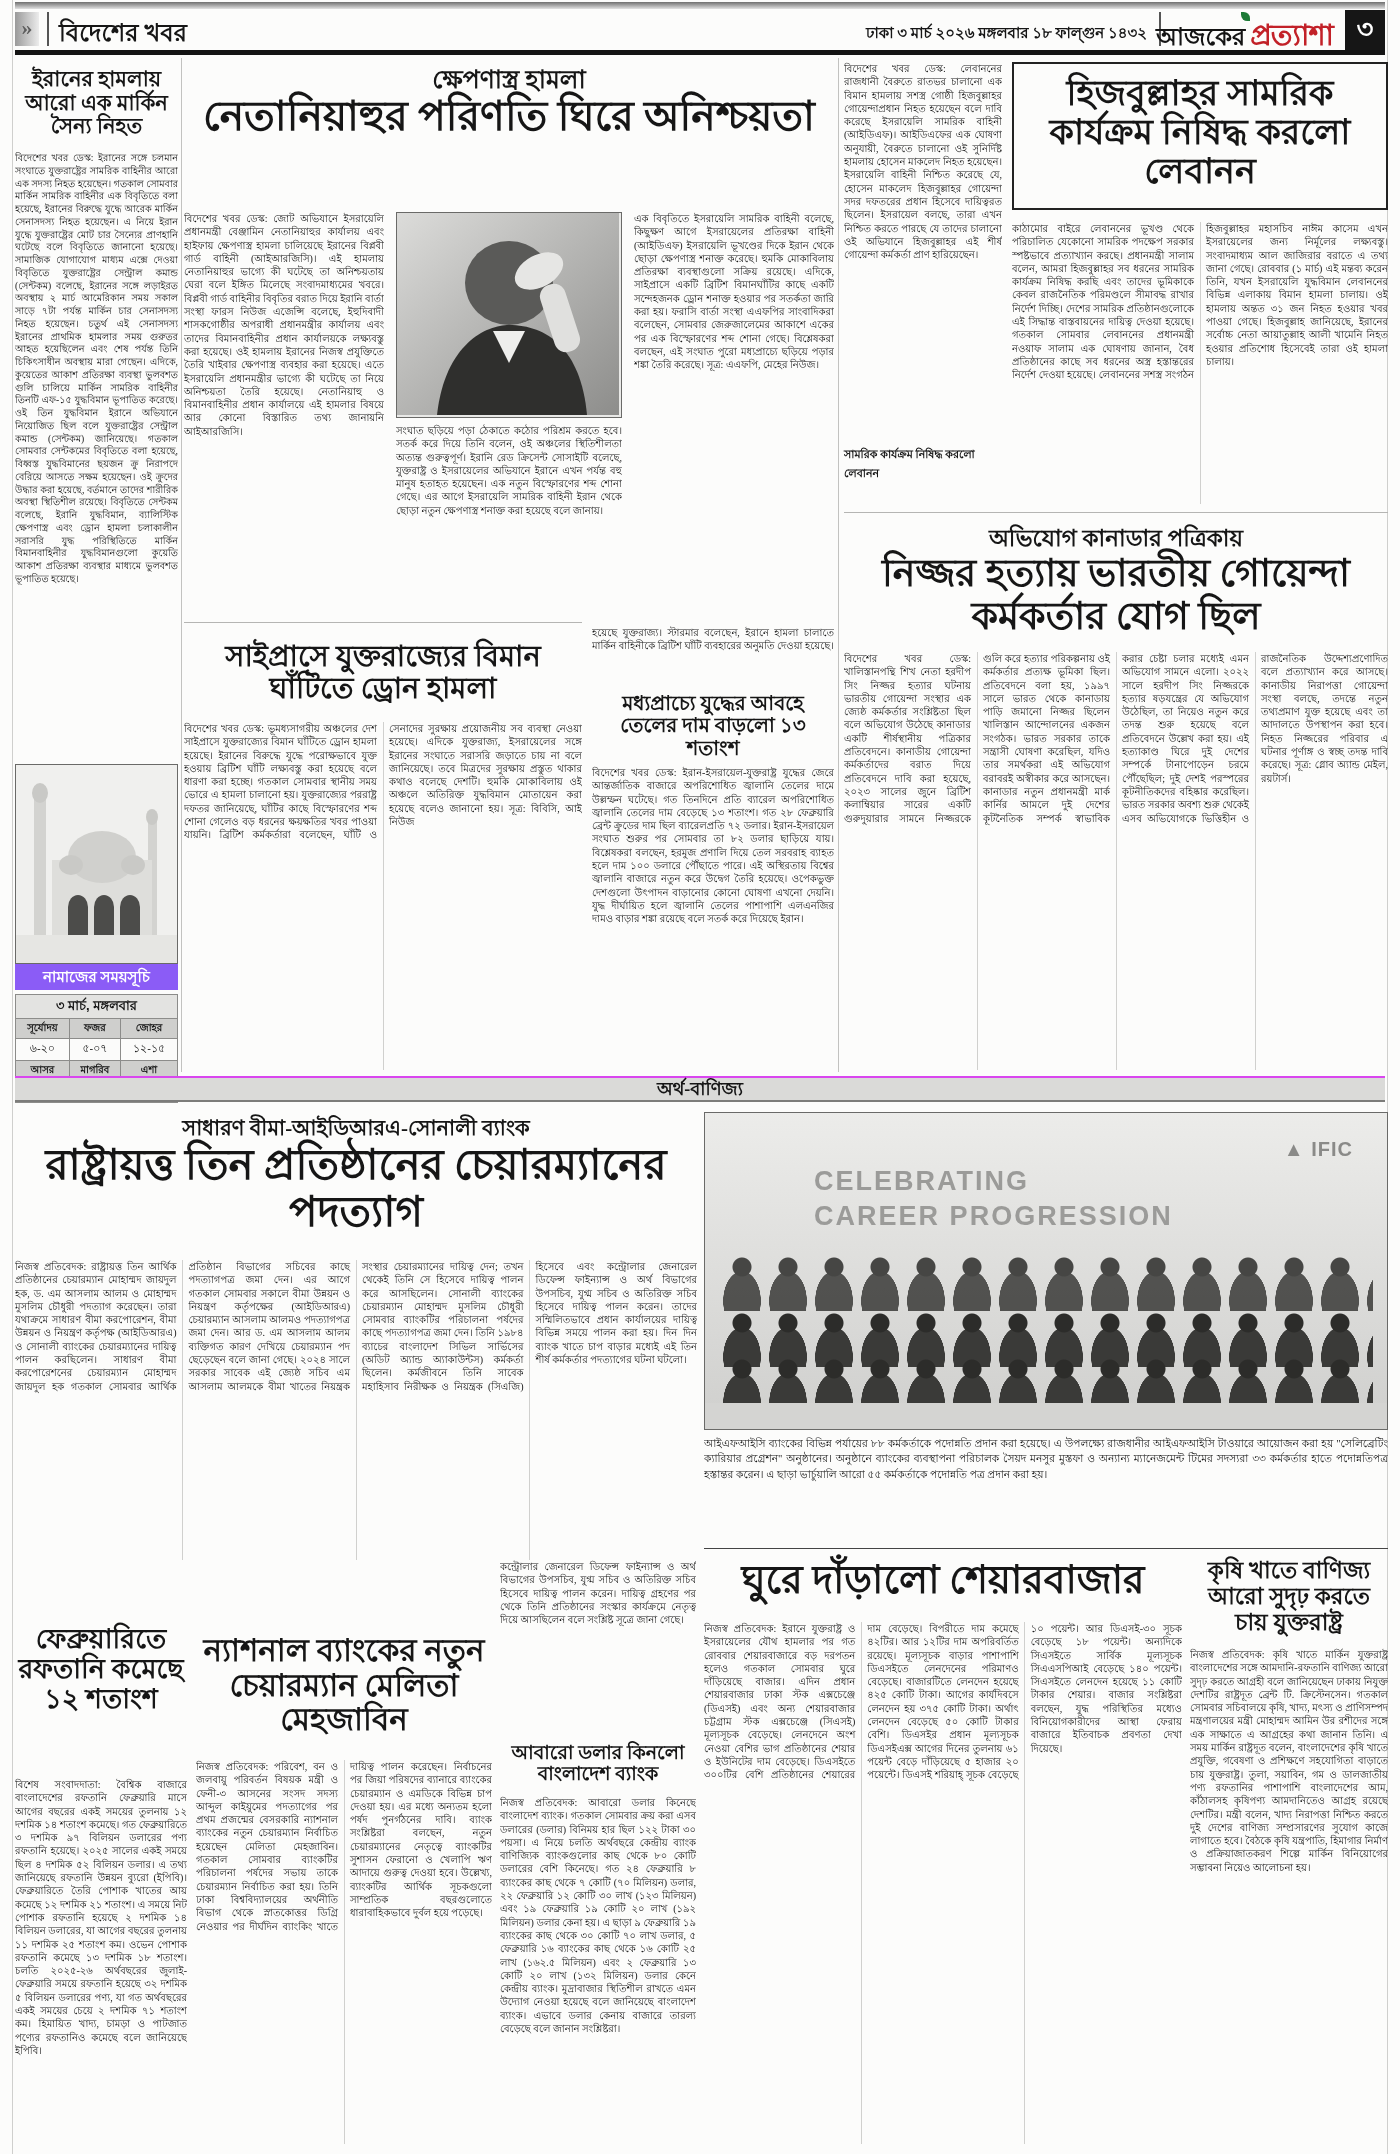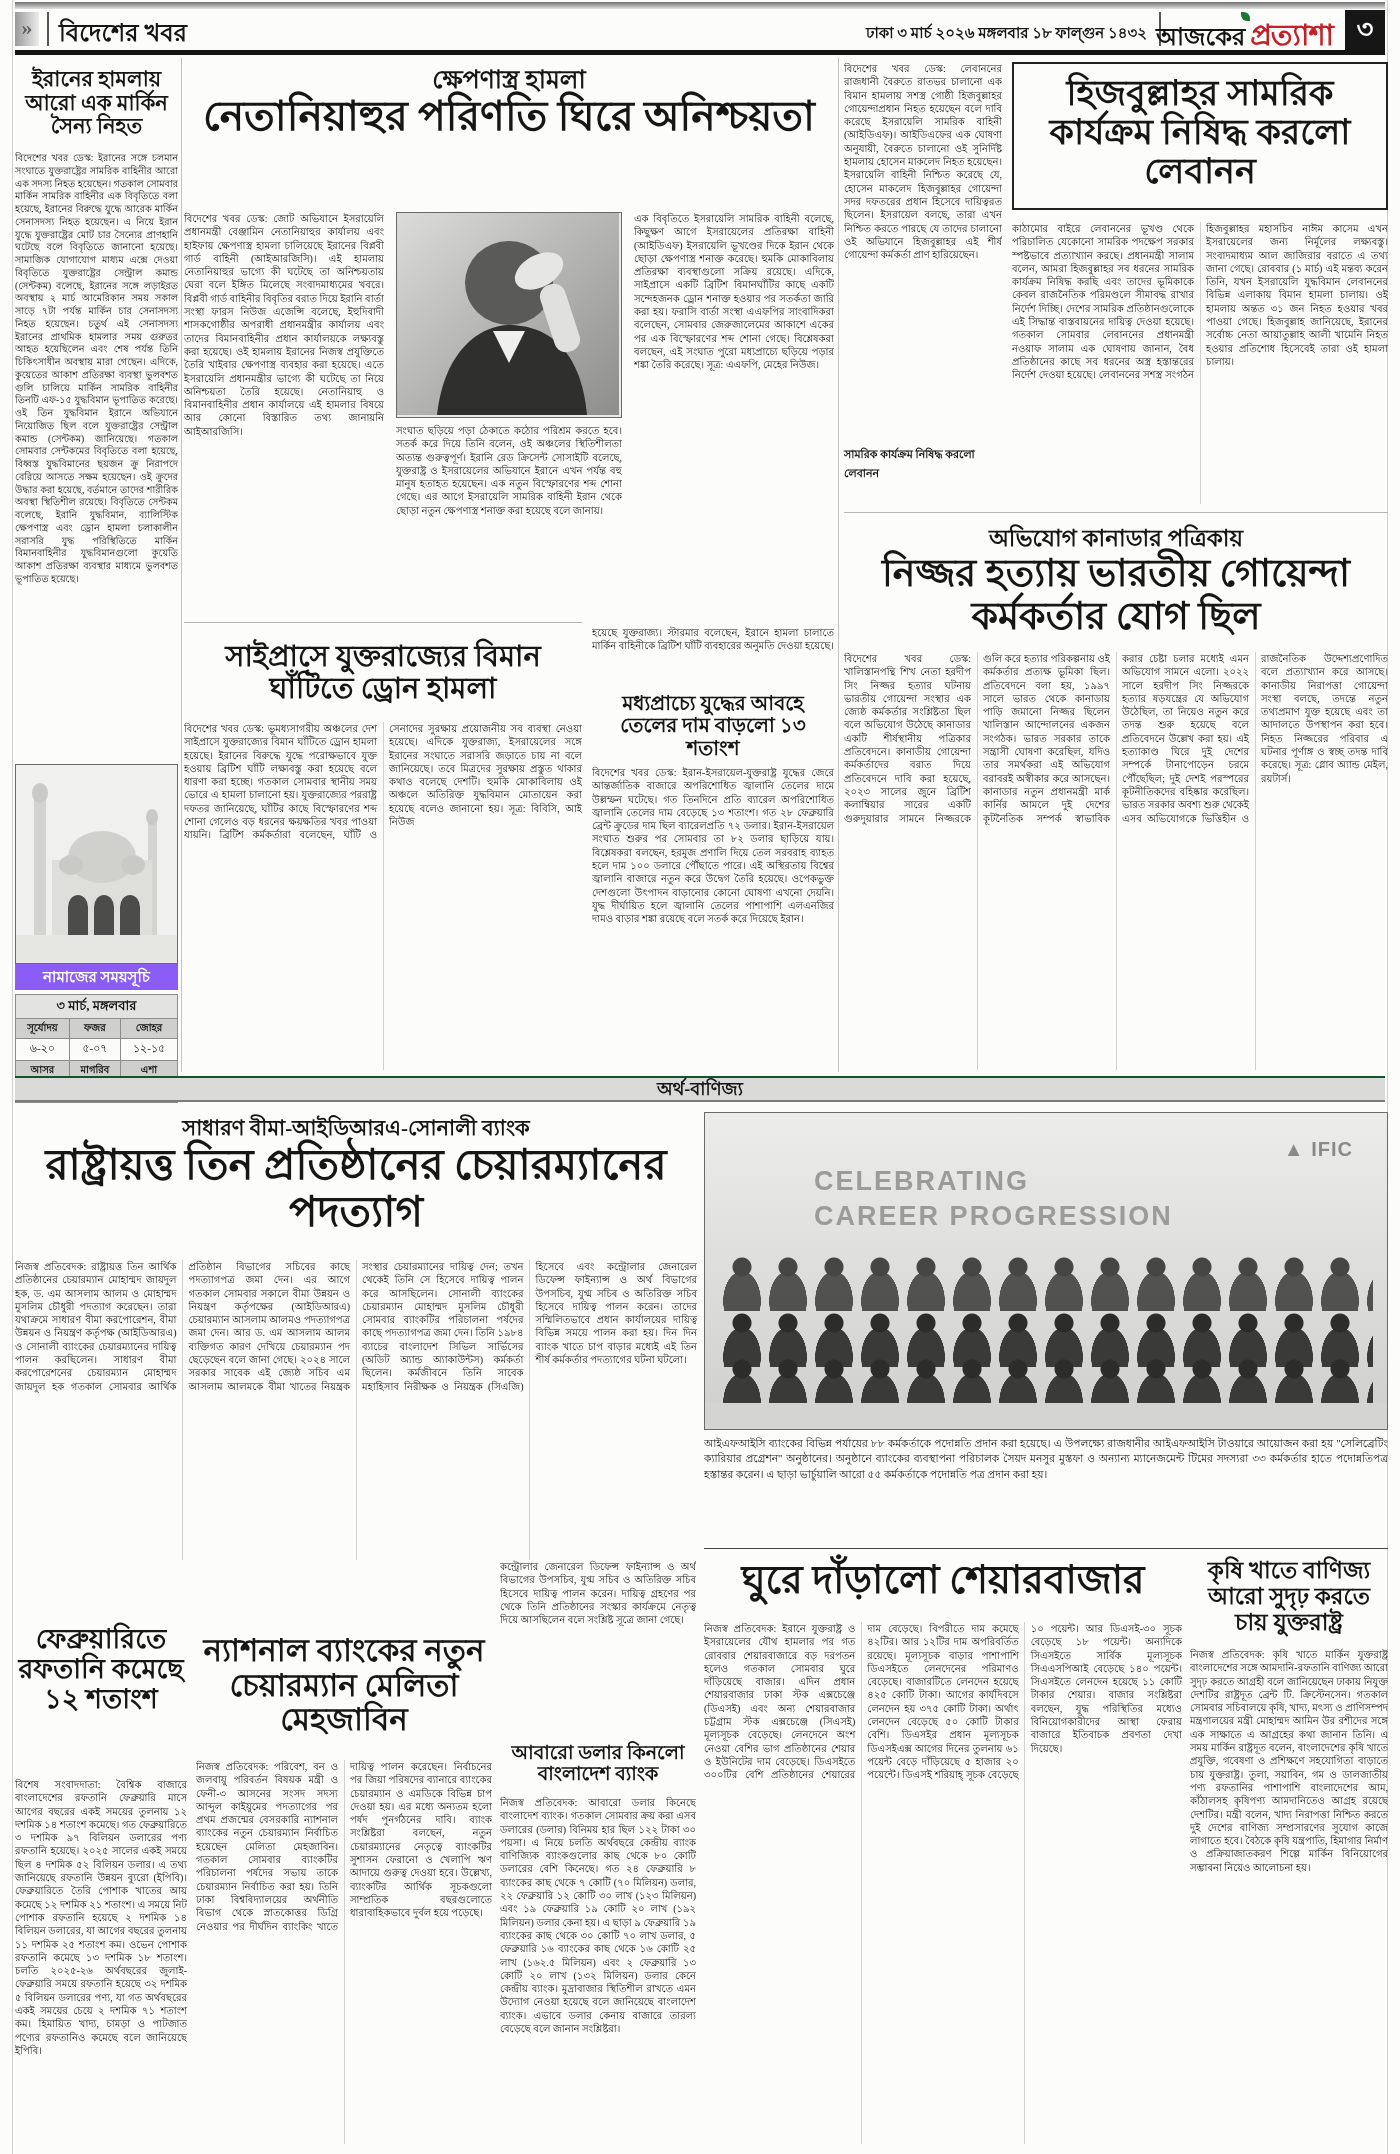--- a/index.html
+++ b/index.html
@@ -25,42 +25,42 @@
   #dateline{right:238px;top:9px;font-size:15px;font-weight:bold;}
   #logo{right:52px;top:0px;height:36px;white-space:nowrap;}
   #logo .p1{font-size:24px;font-weight:bold;color:#141414;}
   #logo .p2{font-size:29px;font-weight:bold;color:#c22128;letter-spacing:-1px;}
   #logo .leaf{display:inline-block;width:9px;height:9px;background:#1d7a36;border-radius:0 70% 0 70%;
               vertical-align:top;margin-left:-4px;}
   #pgbox{right:0;top:-2px;width:40px;height:40px;background:#161616;color:#fff;
          font-size:26px;font-weight:bold;text-align:center;line-height:40px;}
   #blackrule{left:15px;top:50px;width:1370px;height:5px;background:#141414;}
   
-  .ptbl{width:100%;border-collapse:collapse;font-family:Liberation Serif, serif;}
+  .ptbl{width:100%;border-collapse:collapse;font-family:Liberation Sans, sans-serif;}
   .ptbl td{border:1px solid #8c8c8a;text-align:center;padding:1px 0;}
   .ptbl .pdate{font-size:13px;font-weight:bold;background:#e3e3e1;}
   .ptbl .plab{font-size:10px;font-weight:bold;background:#cfcfcd;}
   .ptbl .pval{font-size:11px;background:#fbfbfa;}
   .blkbar{background:#8b5cf6;color:#fff;font-size:15px;font-weight:bold;
           text-align:center;line-height:26px;}
   
   .ph-border{border:1px solid #6a6a68;box-sizing:border-box;background:#e9e9e7;}
   #gp-banner{position:absolute;left:16%;top:16%;width:58%;color:#9b9b99;
              font-family:"Liberation Sans","DejaVu Sans",sans-serif;font-weight:bold;
              font-size:27px;letter-spacing:2px;line-height:1.3;}
   #gp-logo{position:absolute;right:5%;top:8%;color:#8a8a88;font-family:"Liberation Sans",sans-serif;
            font-weight:bold;font-size:20px;letter-spacing:1px;}
   .crowd{position:absolute;left:2%;right:2%;height:56px;
      background-image:
        radial-gradient(circle at 23px 12px,#2c2c2a 9px,rgba(0,0,0,0) 10px),
        radial-gradient(ellipse 19px 30px at 23px 46px,#3a3a38 98%,rgba(0,0,0,0) 100%);
      background-size:46px 56px;background-repeat:repeat-x;}
   .bench{position:absolute;left:0;right:0;bottom:0;height:26px;background:#d4d4d2;}
   .divider{left:15px;top:1076px;width:1370px;height:26px;background:#dadad8;
-           border-top:2px solid #14532d;border-bottom:2px solid #7c7c7a;box-sizing:border-box;
+           border-top:2px solid #d946ef;border-bottom:2px solid #7c7c7a;box-sizing:border-box;
            text-align:center;font-weight:bold;font-size:18px;line-height:22px;}
   .boxart{border:2px solid #222;box-sizing:border-box;padding:6px 10px;}
 </style>
 </head>
 <body>
 
 <div id="page">
   <div class="edge" style="left:12px;"></div>
   <div class="edge" style="left:1387px;"></div>
 

